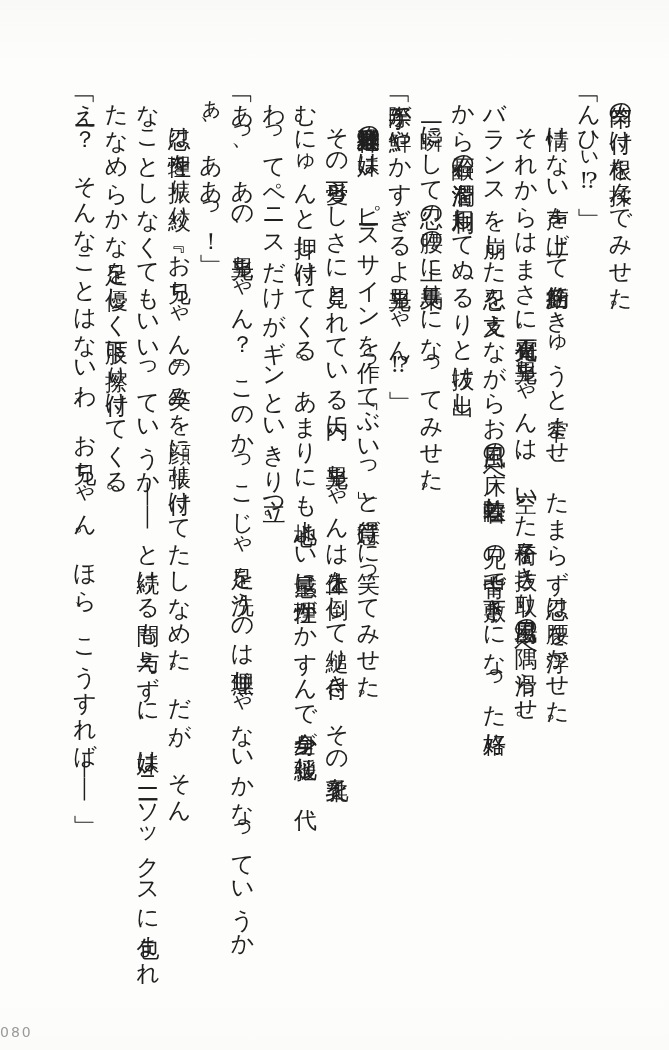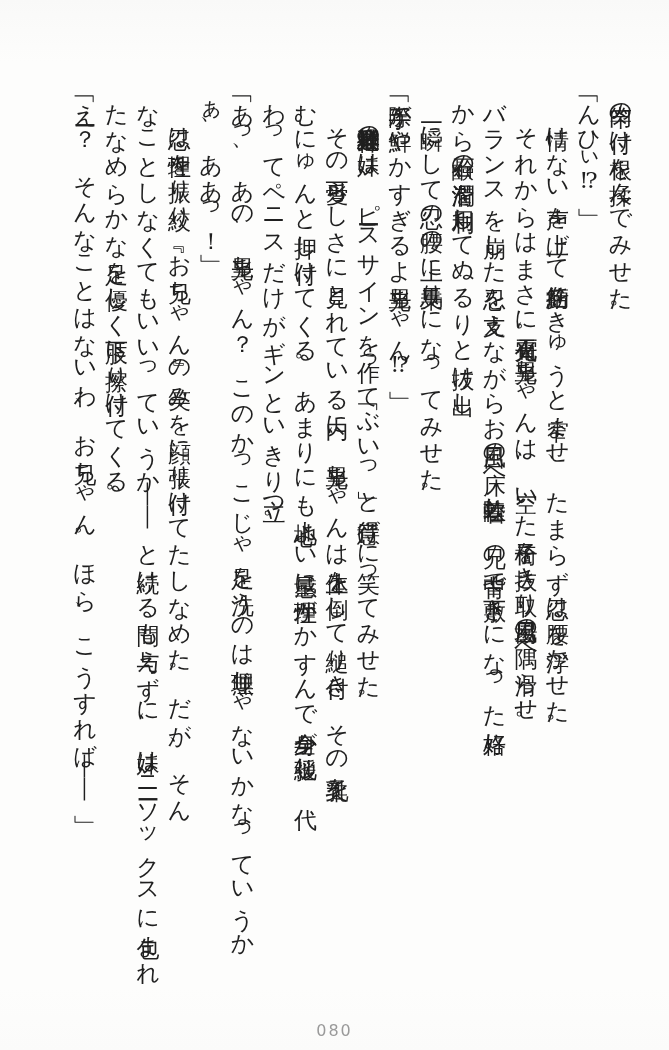--- a/index.html
+++ b/index.html
@@ -32,23 +32,22 @@
   }
   .column {
     white-space: pre;
     letter-spacing: 0;
   }
   .page-number {
     position: absolute;
     bottom: 10px;
     left: 0;
     right: 0;
-    text-align: center;
     font-family: "DejaVu Sans", "Liberation Sans", sans-serif;
-    font-size: 16px;
+    font-size: 14px;
     letter-spacing: 2px;
     color: #9a9a9a;
   }
 </style>
 </head>
 <body>
 
 <div class="page">
   <div class="text-area" id="text-area">
       <div class="column">肉竿の付け根を揉んでみせた。</div>

